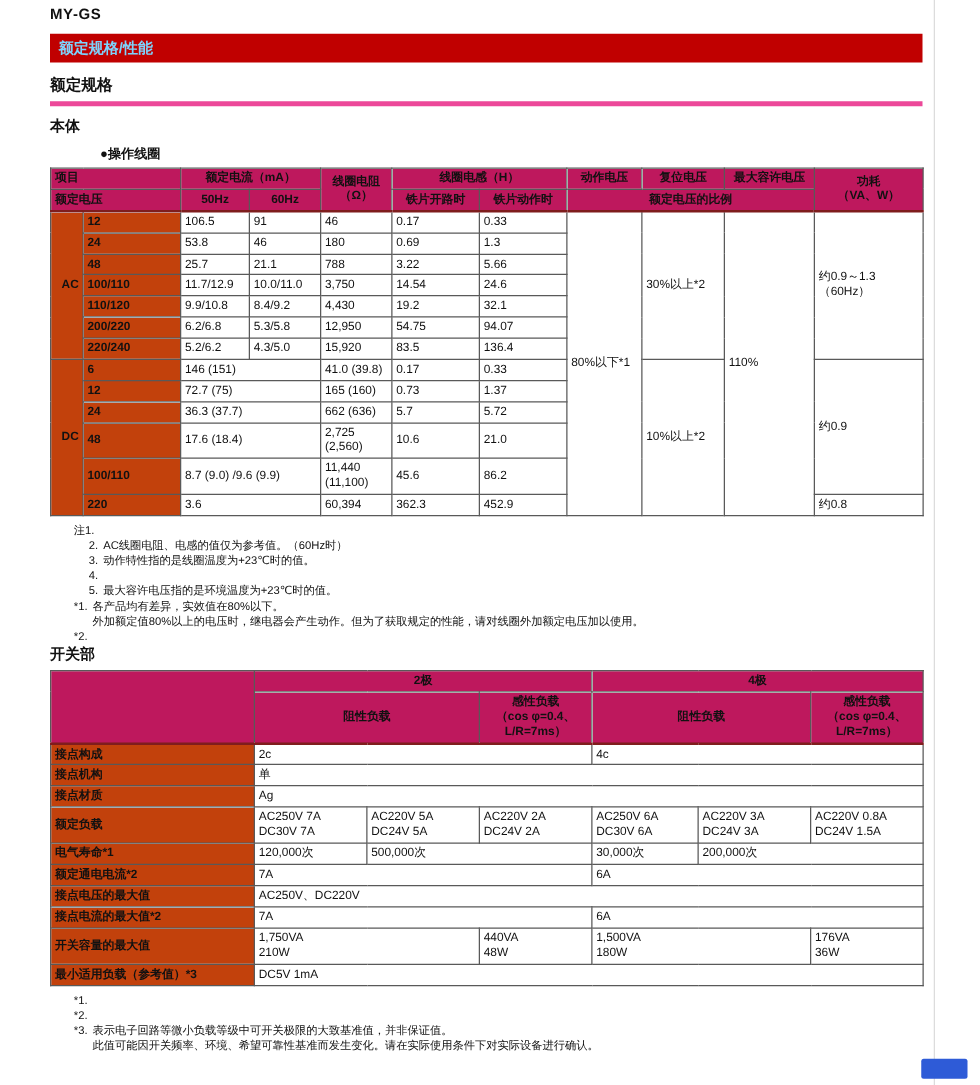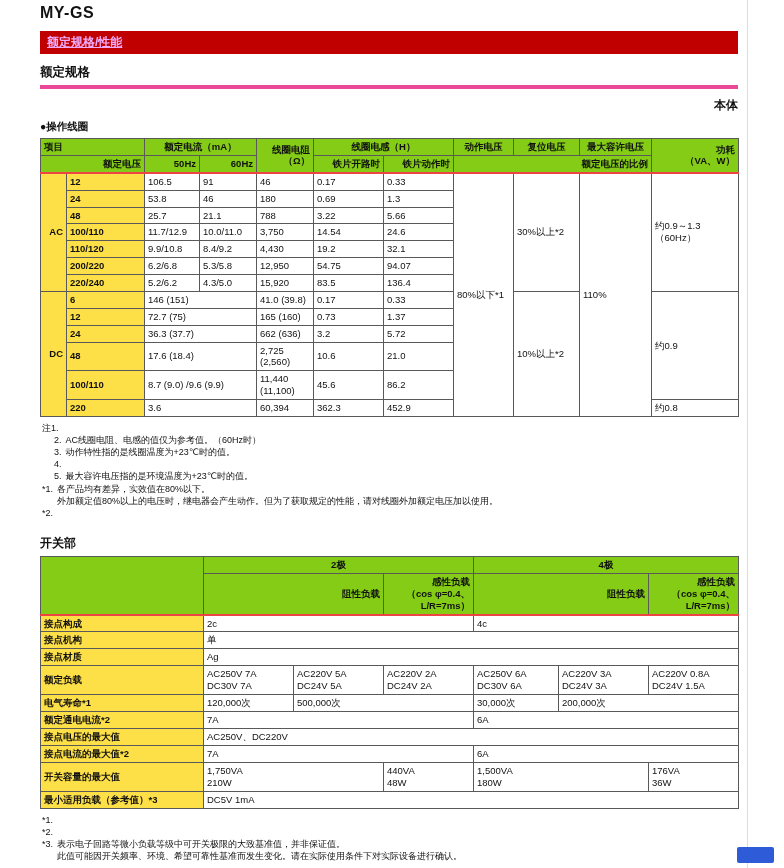--- a/index.html
+++ b/index.html
@@ -4,45 +4,45 @@
 <style>
   * { box-sizing: border-box; }
   html, body { margin: 0; padding: 0; }
   body {
     width: 784px; height: 868px; overflow: hidden;
     background: #ffffff; color: #111;
     font-family: "Liberation Sans", "DejaVu Sans", sans-serif;
     position: relative;
   }
   .content { position: absolute; left: 40px; top: 4px; width: 698px; }
-  .doc-title { font-size: 16px; font-weight: bold; letter-spacing: .5px; }
-  .banner { margin-top: 9px; background: #c00000; color: #f0abfc; font-weight: bold; font-size: 12px; padding: 3px 7px; text-decoration: underline; }
+  .doc-title { font-size: 12px; font-weight: bold; letter-spacing: .5px; }
+  .banner { margin-top: 9px; background: #c00000; color: #7dd3fc; font-weight: bold; font-size: 12px; padding: 3px 7px; }
   .sec-title { margin-top: 10px; font-size: 12.5px; font-weight: bold; border-bottom: 4px solid #ec4899; padding-bottom: 4px; }
-  .sub-title { margin-top: 8px; font-size: 12px; font-weight: bold; text-align: right; }
-  .coil-heading { margin-top: 6px; font-size: 10.5px; font-weight: bold; }
-  .switch-heading { margin-top: 16px; font-size: 12px; font-weight: bold; }
+  .sub-title { margin-top: 8px; font-size: 12px; font-weight: bold; }
+  .coil-heading { margin-top: 6px; font-size: 10.5px; font-weight: bold; margin-left: 40px; }
+  .switch-heading { font-size: 12px; font-weight: bold; }
 
   table { border-collapse: collapse; table-layout: fixed; width: 698px; margin-top: 4px; }
   th, td {
     border: 1px solid #595959; font-size: 9.5px; font-weight: normal;
     padding: 2px 3px; text-align: left; vertical-align: middle;
     white-space: pre-line; line-height: 1.25; overflow: hidden;
   }
-  thead th { background: #84cc16; font-weight: bold; text-align: center; }
+  thead th { background: #be185d; font-weight: bold; text-align: center; }
   thead th.al { text-align: left; }
-  thead tr:last-child th, thead th[rowspan] { border-bottom: 2px solid #ef4444; text-align: right; }
-  tbody th { background: #fde047; font-weight: bold; text-align: left; }
+  thead tr:last-child th, thead th[rowspan] { border-bottom: 2px solid #7f1d1d; }
+  tbody th { background: #c2410c; font-weight: bold; text-align: left; }
   tbody th.group-cell { text-align: right; }
   .coil-table tbody tr { height: 16px; }
   .switch-table tbody tr { height: 17px; }
 
   .notes { margin: 5px 0 0 2px; font-size: 9px; }
   .note-row { display: flex; line-height: 1.35; }
   .note-row.ind { padding-left: 12px; }
-  .note-m { flex: 0 0 auto; margin-right: 4px; white-space: nowrap; }
+  .note-m { flex: 0 0 auto; margin-right: 4px; white-space: nowrap; margin-left: 17px; }
   .note-t { white-space: pre-line; }
 
   .page-edge { position: absolute; left: 747px; top: 0; width: 1px; height: 868px; background: #dcdcdc; }
   .nav-box { position: absolute; right: 10px; bottom: 5px; width: 37px; height: 16px; background: #2e5bd7; border-radius: 2px; }
 </style>
 </head>
 <body>
 
 <div class="page-edge"></div>
 
@@ -171,21 +171,21 @@
         <th>12</th>
         <td colspan="2">72.7 (75)</td>
         <td>165 (160)</td>
         <td>0.73</td>
         <td>1.37</td>
       </tr>
       <tr>
         <th>24</th>
         <td colspan="2">36.3 (37.7)</td>
         <td>662 (636)</td>
-        <td>3.2</td>
+        <td>5.7</td>
         <td>5.72</td>
       </tr>
       <tr>
         <th>48</th>
         <td colspan="2">17.6 (18.4)</td>
         <td>2,725
 (2,560)</td>
         <td>10.6</td>
         <td>21.0</td>
       </tr>

